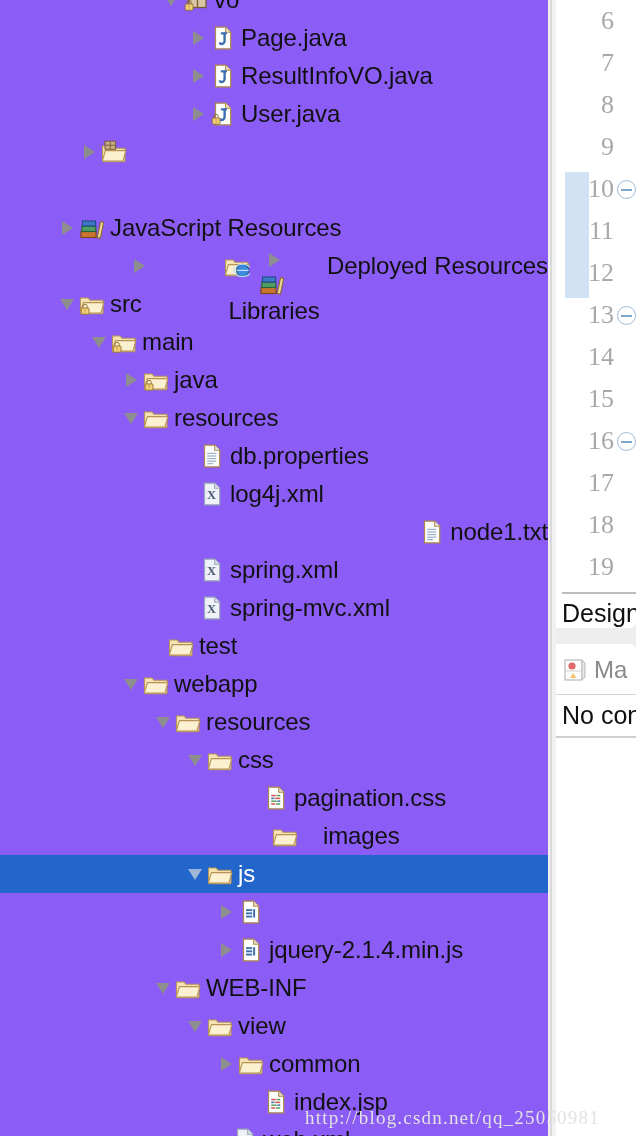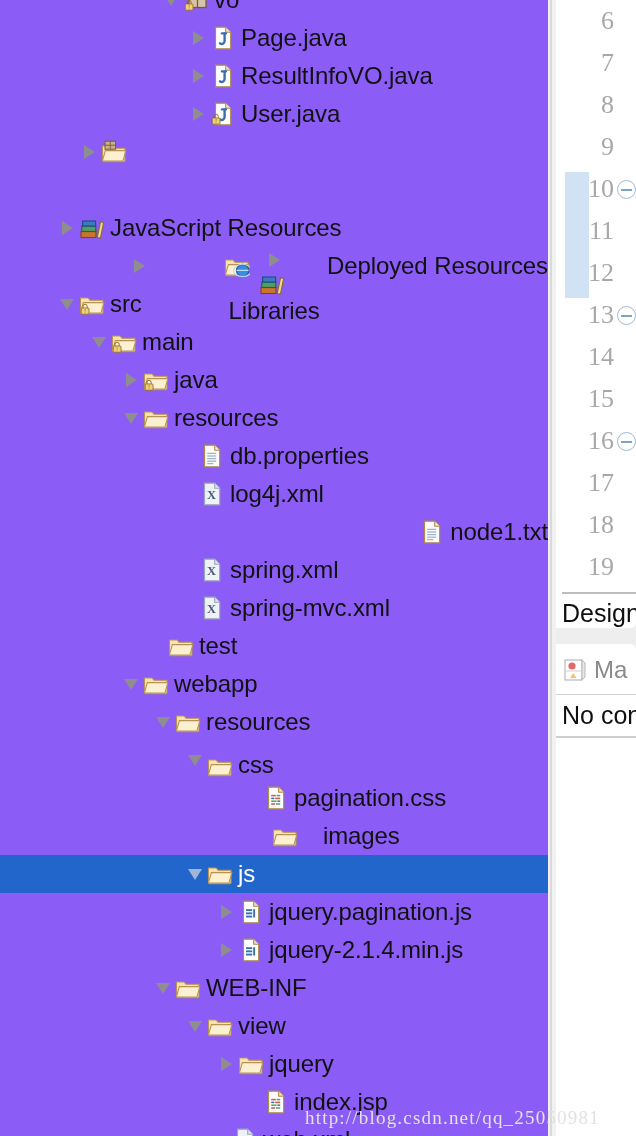--- a/index.html
+++ b/index.html
@@ -469,21 +469,21 @@
             <i></i>
           </div>
           <div class="ico">
             <svg viewBox="0 0 26 26">
               <path d="M1.5 7 h7.5 l2 2.2 h13 v12.3 a1.2 1.2 0 0 1 -1.2 1.2 h-20.1 a1.2 1.2 0 0 1 -1.2 -1.2 z" fill="#f6e3b4" stroke="#b79456" stroke-width="1.1"></path>
               <path d="M4.4 11.6 h20.4 l-2.6 9.6 a1.3 1.3 0 0 1 -1.25 .95 h-18.3 a1 1 0 0 1 -.96 -1.25 z" fill="#fbf0cf" stroke="#b79456" stroke-width="1.1"></path>
             </svg>
           </div>
           <div class="label">resources</div>
         </div>
-        <div class="row" style="top: 741px; position: absolute; left: 0px; width: 548px; align-items: flex-end;">
+        <div class="row" style="top: 741px; position: absolute; left: 0px; width: 548px;">
           <div style="flex: 0 0 184px; height: 38px;"></div>
           <div class="twisty expanded">
             <i></i>
           </div>
           <div class="ico">
             <svg viewBox="0 0 26 26">
               <path d="M1.5 7 h7.5 l2 2.2 h13 v12.3 a1.2 1.2 0 0 1 -1.2 1.2 h-20.1 a1.2 1.2 0 0 1 -1.2 -1.2 z" fill="#f6e3b4" stroke="#b79456" stroke-width="1.1"></path>
               <path d="M4.4 11.6 h20.4 l-2.6 9.6 a1.3 1.3 0 0 1 -1.25 .95 h-18.3 a1 1 0 0 1 -.96 -1.25 z" fill="#fbf0cf" stroke="#b79456" stroke-width="1.1"></path>
             </svg>
           </div>
@@ -548,21 +548,20 @@
               <path d="M5.5 2.2 h10.2 l5 5 v16.6 h-15.2 z" fill="#ffffff" stroke="#b08a4a" stroke-width="1.2"></path>
               <path d="M15.7 2.2 v5 h5" fill="#ece1c8" stroke="#b08a4a" stroke-width="1.1"></path>
               <g fill="#3b6fb0">
                 <rect x="8" y="10.2" width="6.2" height="1.9"></rect>
                 <rect x="8" y="13.4" width="6.2" height="1.9"></rect>
                 <rect x="8" y="16.6" width="6.2" height="1.9"></rect>
                 <rect x="15.2" y="10.2" width="1.9" height="8.3"></rect>
               </g>
             </svg>
           </div>
-          <div class="label">jquery.pagination.js</div>
         </div>
         <div class="row" style="top: 931px; position: absolute; left: 0px; width: 548px;">
           <div style="flex: 0 0 215px; height: 38px;"></div>
           <div class="twisty collapsed">
             <i></i>
           </div>
           <div class="ico">
             <svg viewBox="0 0 26 26">
               <path d="M5.5 2.2 h10.2 l5 5 v16.6 h-15.2 z" fill="#ffffff" stroke="#b08a4a" stroke-width="1.2"></path>
               <path d="M15.7 2.2 v5 h5" fill="#ece1c8" stroke="#b08a4a" stroke-width="1.1"></path>
@@ -606,21 +605,21 @@
           <div style="flex: 0 0 215px; height: 38px;"></div>
           <div class="twisty collapsed">
             <i></i>
           </div>
           <div class="ico">
             <svg viewBox="0 0 26 26">
               <path d="M1.5 7 h7.5 l2 2.2 h13 v12.3 a1.2 1.2 0 0 1 -1.2 1.2 h-20.1 a1.2 1.2 0 0 1 -1.2 -1.2 z" fill="#f6e3b4" stroke="#b79456" stroke-width="1.1"></path>
               <path d="M4.4 11.6 h20.4 l-2.6 9.6 a1.3 1.3 0 0 1 -1.25 .95 h-18.3 a1 1 0 0 1 -.96 -1.25 z" fill="#fbf0cf" stroke="#b79456" stroke-width="1.1"></path>
             </svg>
           </div>
-          <div class="label">jquery</div>
+          <div class="label">common</div>
         </div>
         <div class="row" style="top: 1083px; position: absolute; left: 0px; width: 548px;">
           <div style="flex: 0 0 240px; height: 38px;"></div>
           <div class="twisty none">
             <i></i>
           </div>
           <div class="ico">
             <svg viewBox="0 0 26 26">
               <path d="M5.5 2.2 h10.2 l5 5 v16.6 h-15.2 z" fill="#fcfcfc" stroke="#b08a4a" stroke-width="1.2"></path>
               <path d="M15.7 2.2 v5 h5" fill="#ece1c8" stroke="#b08a4a" stroke-width="1.1"></path>

